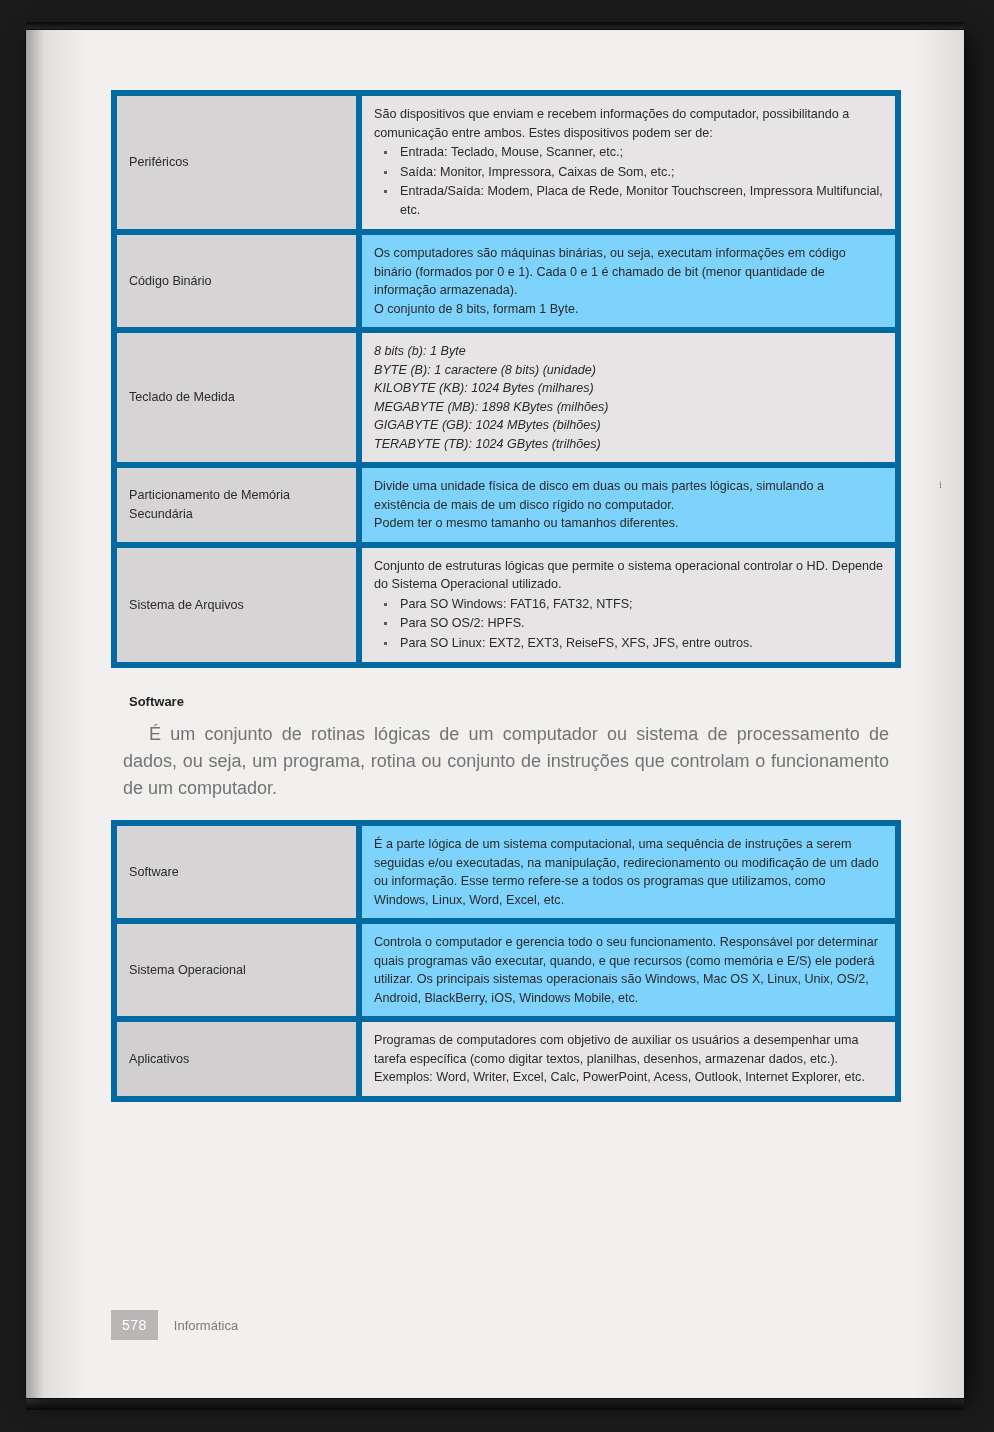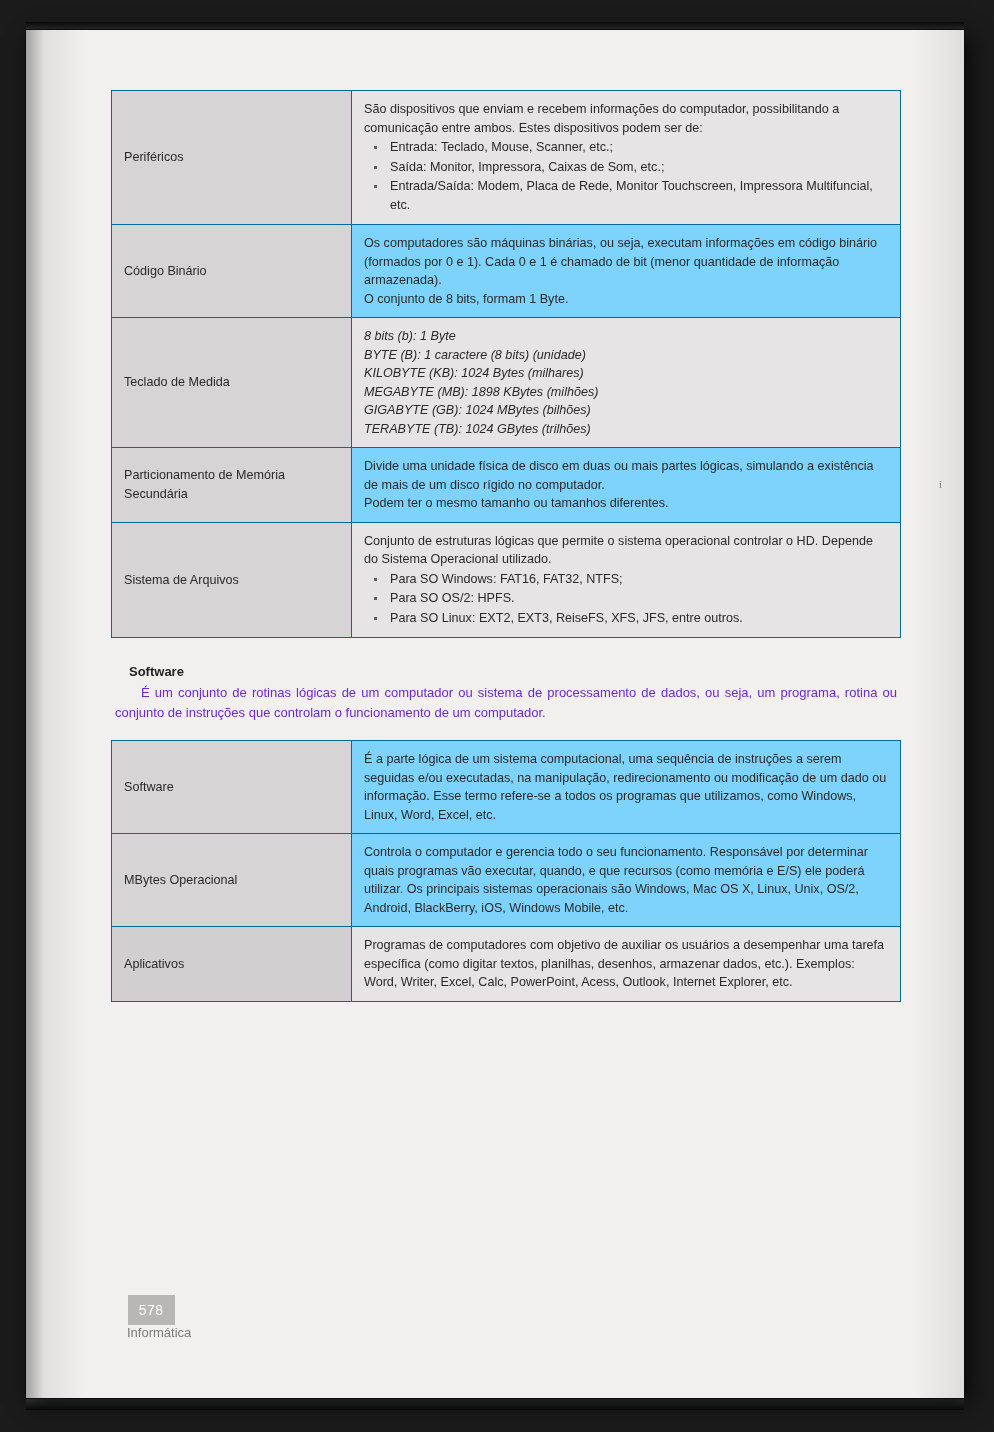--- a/index.html
+++ b/index.html
@@ -63,21 +63,21 @@
     width: 790px;
   }
 
   table.deftable {
     border-collapse: collapse;
     width: 790px;
     table-layout: fixed;
     margin: 0 0 0 0;
   }
   table.deftable td {
-    border: 1px solid #0369a1;
+    border: 6px solid #0369a1;
     vertical-align: middle;
     padding: 9px 12px 9px 12px;
     font-size: 12.6px;
     line-height: 1.47;
     color: #2a2a2a;
   }
   td.term {
     width: 215px;
     background: #d7d4d6;
     text-align: left;
@@ -119,35 +119,34 @@
     margin-top: 26px;
     margin-bottom: 18px;
   }
   .section h3 {
     font-size: 13px;
     margin: 0 0 2px 18px;
     font-weight: bold;
     color: #232323;
   }
   .section p.intro {
-    margin: 4px;
-    font-size: 13px;
+    margin: 12px;
+    font-size: 18px;
     line-height: 1.5;
-    color: #6d28d9;
+    color: #737373;
     text-align: justify;
     text-indent: 26px;
   }
 
   .footer {
     position: absolute;
     left: 85px;
     bottom: 58px;
     display: flex;
     align-items: center;
-    flex-direction: column;
   }
   .folio {
     background: #b9b6b6;
     color: #ffffff;
     font-size: 14px;
     padding: 7px 11px;
     letter-spacing: .5px;
   }
   .footer .label {
     margin-left: 16px;
@@ -244,21 +243,21 @@
         <p class="intro">É um conjunto de rotinas lógicas de um computador ou sistema de processamento de dados, ou seja, um programa, rotina ou conjunto de instruções que controlam o funcionamento de um computador.</p>
       </div>
 
       <table class="deftable">
         <tbody>
           <tr>
             <td class="term">Software</td>
             <td class="def lighter">É a parte lógica de um sistema computacional, uma sequência de instruções a serem seguidas e/ou executadas, na manipulação, redirecionamento ou modificação de um dado ou informação. Esse termo refere-se a todos os programas que utilizamos, como Windows, Linux, Word, Excel, etc.</td>
           </tr>
           <tr>
-            <td class="term">MBytes Operacional</td>
+            <td class="term">Sistema Operacional</td>
             <td class="def lighter">Controla o computador e gerencia todo o seu funcionamento. Responsável por determinar quais programas vão executar, quando, e que recursos (como memória e E/S) ele poderá utilizar. Os principais sistemas operacionais são Windows, Mac OS X, Linux, Unix, OS/2, Android, BlackBerry, iOS, Windows Mobile, etc.</td>
           </tr>
           <tr>
             <td class="term t-dark">Aplicativos</td>
             <td class="def">Programas de computadores com objetivo de auxiliar os usuários a desempenhar uma tarefa específica (como digitar textos, planilhas, desenhos, armazenar dados, etc.). Exemplos: Word, Writer, Excel, Calc, PowerPoint, Acess, Outlook, Internet Explorer, etc.</td>
           </tr>
         </tbody>
       </table>
 
     </div>

